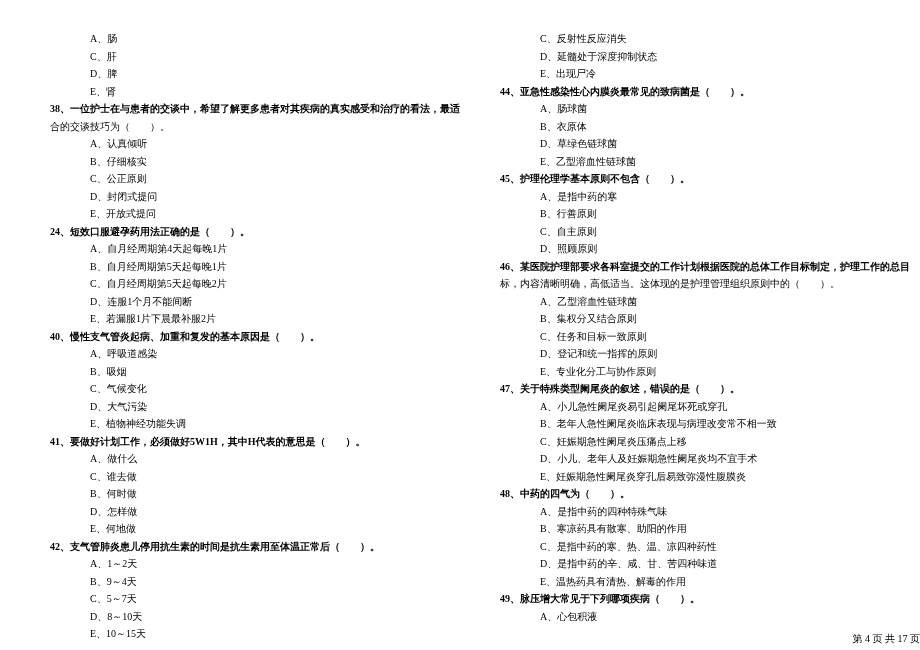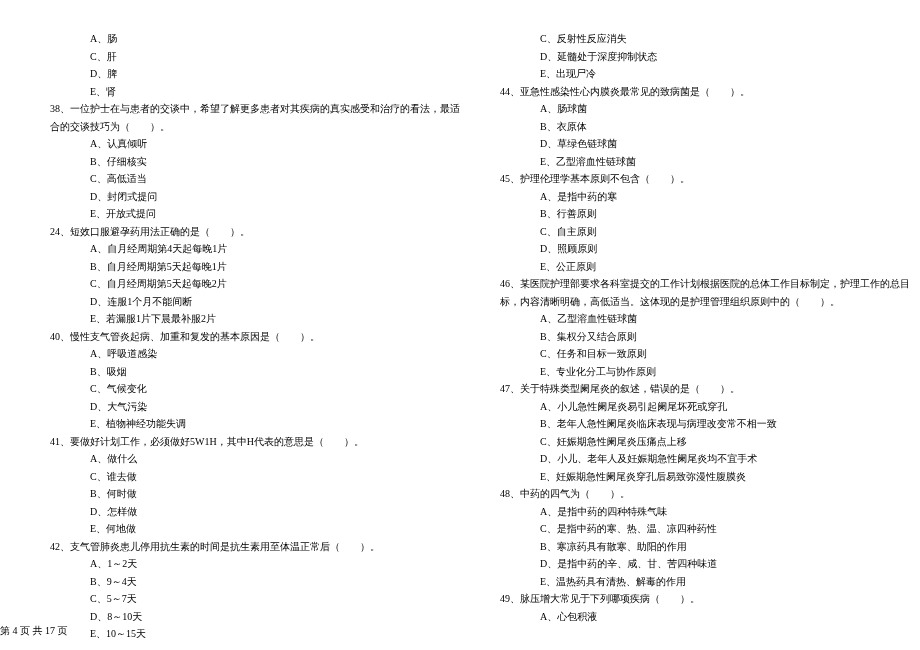--- a/index.html
+++ b/index.html
@@ -30,47 +30,48 @@
     }
     .line {
       line-height: 1.75;
       white-space: nowrap;
     }
     .option {
       padding-left: 40px;
     }
     .question {
       padding-left: 0;
+      font-weight: bold;
     }
     .question-sub {
       padding-left: 0;
     }
     .footer {
       position: absolute;
-      bottom: 12px;
+      bottom: 4px;
       width: 100%;
       left: 0;
-      text-align: left;
+      text-align: right;
       font-size: 10px;
     }
   </style>
 </head>
 <body>
 
 <div class="page-container">
   <div class="column" id="left-col">
       <div class="line option">A、肠</div>
       <div class="line option">C、肝</div>
       <div class="line option">D、脾</div>
       <div class="line option">E、肾</div>
       <div class="line question">38、一位护士在与患者的交谈中，希望了解更多患者对其疾病的真实感受和治疗的看法，最适</div>
       <div class="line question-sub">合的交谈技巧为（　　）。</div>
       <div class="line option">A、认真倾听</div>
       <div class="line option">B、仔细核实</div>
-      <div class="line option">C、高低适当</div>
+      <div class="line option">C、公正原则</div>
       <div class="line option">D、封闭式提问</div>
       <div class="line option">E、开放式提问</div>
       <div class="line question">24、短效口服避孕药用法正确的是（　　）。</div>
       <div class="line option">A、自月经周期第4天起每晚1片</div>
       <div class="line option">B、自月经周期第5天起每晚1片</div>
       <div class="line option">C、自月经周期第5天起每晚2片</div>
       <div class="line option">D、连服1个月不能间断</div>
       <div class="line option">E、若漏服1片下晨最补服2片</div>
       <div class="line question">40、慢性支气管炎起病、加重和复发的基本原因是（　　）。</div>
       <div class="line option">A、呼吸道感染</div>
@@ -98,37 +99,37 @@
       <div class="line question">44、亚急性感染性心内膜炎最常见的致病菌是（　　）。</div>
       <div class="line option">A、肠球菌</div>
       <div class="line option">B、衣原体</div>
       <div class="line option">D、草绿色链球菌</div>
       <div class="line option">E、乙型溶血性链球菌</div>
       <div class="line question">45、护理伦理学基本原则不包含（　　）。</div>
       <div class="line option">A、是指中药的寒</div>
       <div class="line option">B、行善原则</div>
       <div class="line option">C、自主原则</div>
       <div class="line option">D、照顾原则</div>
-      <div class="line option">E、公正原则</div>
       <div class="line question">46、某医院护理部要求各科室提交的工作计划根据医院的总体工作目标制定，护理工作的总目</div>
       <div class="line question-sub">标，内容清晰明确，高低适当。这体现的是护理管理组织原则中的（　　）。</div>
       <div class="line option">A、乙型溶血性链球菌</div>
       <div class="line option">B、集权分又结合原则</div>
       <div class="line option">C、任务和目标一致原则</div>
+      <div class="line option">D、登记和统一指挥的原则</div>
       <div class="line option">E、专业化分工与协作原则</div>
       <div class="line question">47、关于特殊类型阑尾炎的叙述，错误的是（　　）。</div>
       <div class="line option">A、小儿急性阑尾炎易引起阑尾坏死或穿孔</div>
       <div class="line option">B、老年人急性阑尾炎临床表现与病理改变常不相一致</div>
       <div class="line option">C、妊娠期急性阑尾炎压痛点上移</div>
       <div class="line option">D、小儿、老年人及妊娠期急性阑尾炎均不宜手术</div>
       <div class="line option">E、妊娠期急性阑尾炎穿孔后易致弥漫性腹膜炎</div>
       <div class="line question">48、中药的四气为（　　）。</div>
       <div class="line option">A、是指中药的四种特殊气味</div>
+      <div class="line option">B、寒凉药具有散寒、助阳的作用</div>
       <div class="line option">C、是指中药的寒、热、温、凉四种药性</div>
-      <div class="line option">B、寒凉药具有散寒、助阳的作用</div>
       <div class="line option">D、是指中药的辛、咸、甘、苦四种味道</div>
       <div class="line option">E、温热药具有清热、解毒的作用</div>
       <div class="line question">49、脉压增大常见于下列哪项疾病（　　）。</div>
       <div class="line option">A、心包积液</div>
     </div>
 </div>
 
 <div class="footer">第 4 页 共 17 页</div>
 
 </body></html>

